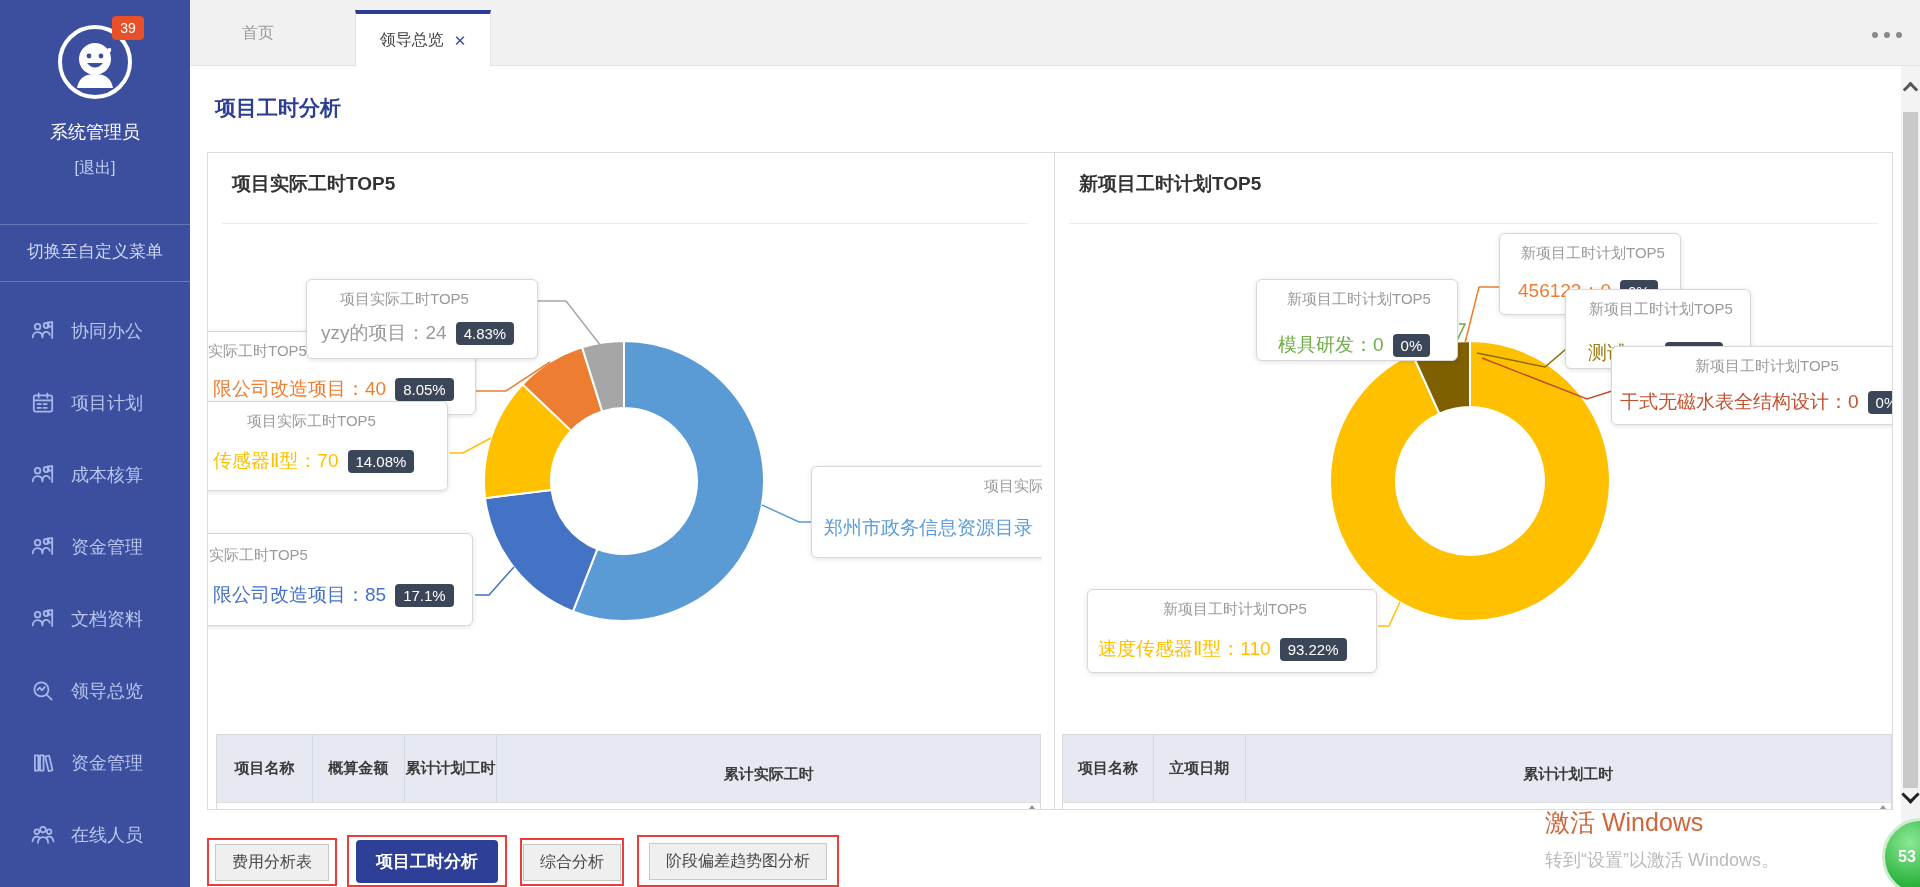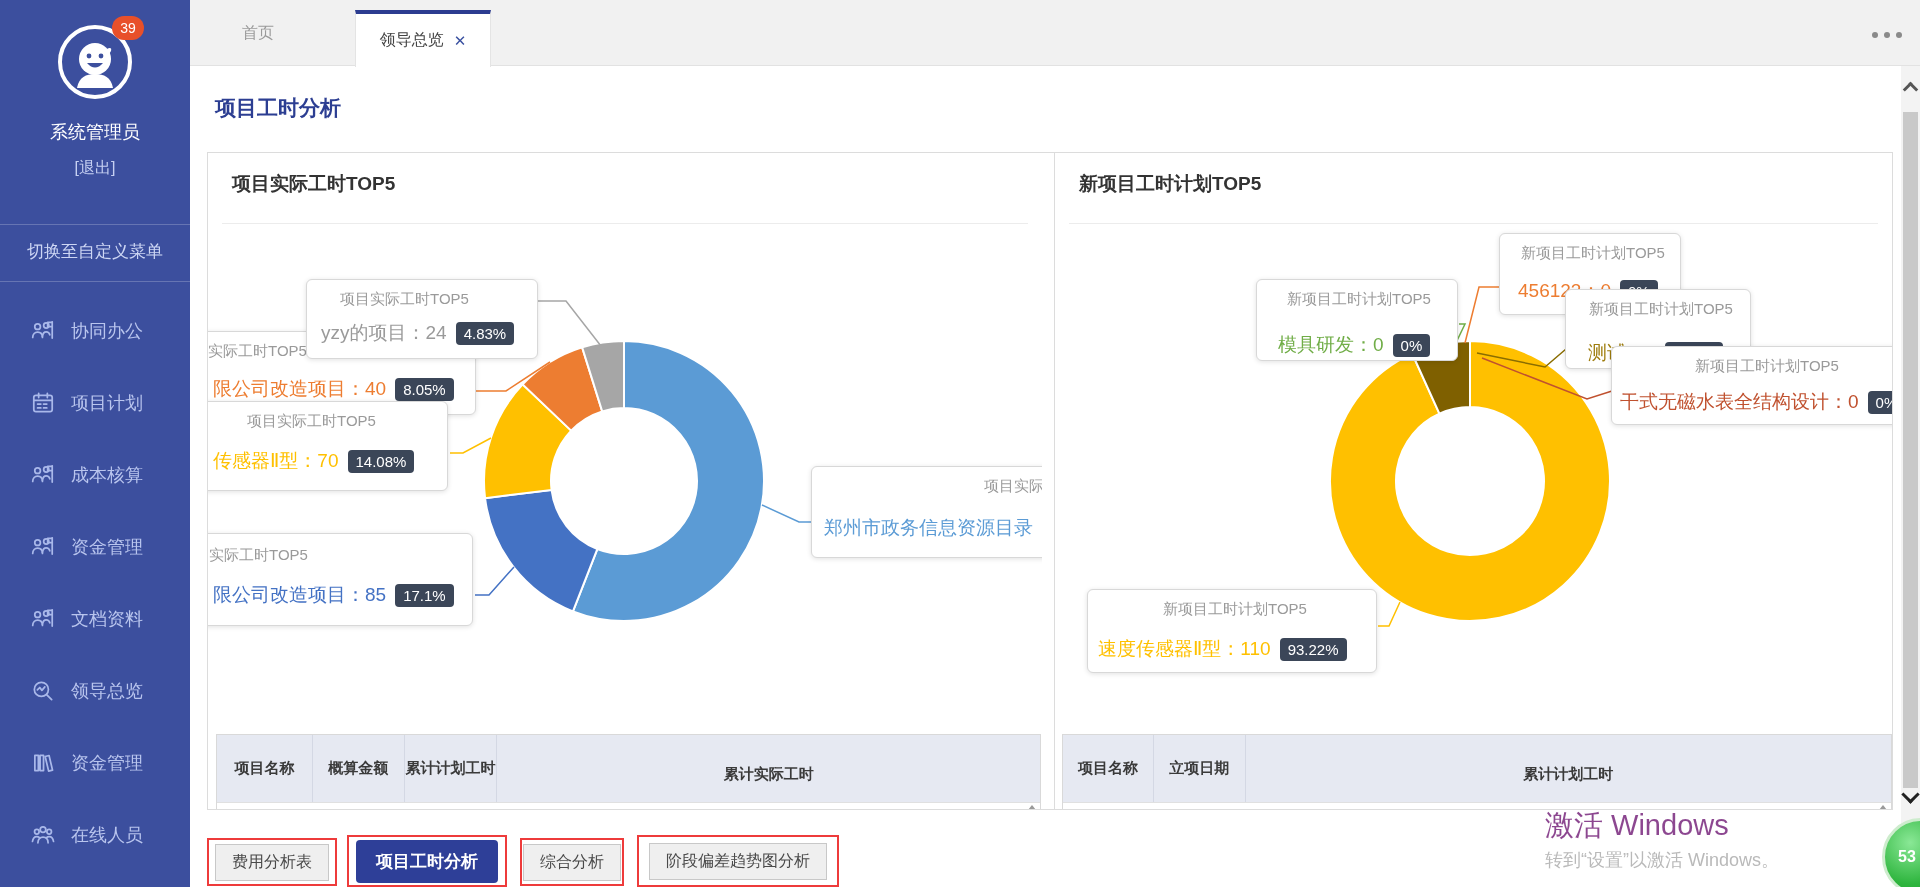--- a/index.html
+++ b/index.html
@@ -4,21 +4,21 @@
 <style>
   * { margin:0; padding:0; box-sizing:border-box; }
   html,body { width:1920px; height:887px; overflow:hidden; background:#fff;
     font-family:"Liberation Sans","DejaVu Sans",sans-serif; }
   body { position:relative; }
 
   
   .sidebar { position:absolute; left:0; top:0; width:190px; height:887px; background:#3c4f9e; color:#fff; z-index:5; }
   .avatar-wrap { position:absolute; left:55px; top:22px; width:80px; height:80px; }
   .badge-39 { position:absolute; left:112px; top:16px; min-width:32px; height:24px; background:#e8502a; color:#fff;
-    border-radius:12px; font-size:14px; line-height:24px; text-align:center; padding:0 7px; }
+    border-radius:4px; font-size:14px; line-height:24px; text-align:center; padding:0 7px; }
   .sb-name { position:absolute; top:120px; width:100%; text-align:center; font-size:18px; color:#fff; }
   .sb-logout { position:absolute; top:158px; width:100%; text-align:center; font-size:16px; color:#c6d0f2; cursor:pointer; }
   .sb-div { position:absolute; left:0; width:100%; height:1px; background:rgba(255,255,255,.22); }
   .sb-switch { position:absolute; top:240px; width:100%; text-align:center; font-size:17px; color:#cdd6f4; cursor:pointer; }
   .sb-menu { position:absolute; top:295px; left:0; width:100%; list-style:none; }
   .sb-item { height:72px; display:flex; align-items:center; padding-left:30px; gap:15px; color:#b9c5ee; font-size:18px; cursor:pointer; }
   .sb-item svg { flex:0 0 auto; }
 
   
   .tabbar { position:absolute; left:190px; top:0; width:1730px; height:66px; background:#f1f1f1; border-bottom:1px solid #e2e2e2; z-index:4; }
@@ -60,21 +60,21 @@
   .mt-spin .up { border-bottom:5px solid #9a9a9a; }
   .mt-spin .dn { border-top:5px solid #9a9a9a; }
 
   
   .annot { position:absolute; border:2px solid #ee3b3b; display:flex; align-items:center; justify-content:center; }
   .fbtn { background:#efefef; border:1px solid #c8c8c8; color:#4a4a4a; font-size:16px; padding:7px 16px; cursor:pointer;
     font-family:"Liberation Sans","DejaVu Sans",sans-serif; }
   .fbtn.active { background:#2e3f98; border:none; color:#fff; font-weight:bold; font-size:17px; border-radius:4px; padding:10px 20px; }
 
   
-  .wm1 { position:absolute; left:1355px; top:740px; font-size:29px; color:#701a75; opacity:.8; }
+  .wm1 { position:absolute; left:1355px; top:740px; font-size:25px; color:#c2410c; opacity:.8; }
   .wm2 { position:absolute; left:1355px; top:782px; font-size:18px; color:#a8a8a8; opacity:.8; }
 
   
   .sbar-track { position:absolute; left:1901px; top:66px; width:19px; height:821px; background:#f3f3f3; z-index:6; }
   .sbar-thumb { position:absolute; left:1903px; top:112px; width:15px; height:676px; background:#c9c9c9; z-index:7; cursor:pointer; }
   .chev { position:absolute; z-index:8; width:11px; height:11px; border-left:3px solid #555; border-top:3px solid #555; cursor:pointer; }
   .chev.up { left:1905px; top:84px; transform:rotate(45deg); }
   .chev.down { left:1904px; top:788px; width:13px; height:13px; border-color:#222; transform:rotate(225deg); }
 
   

